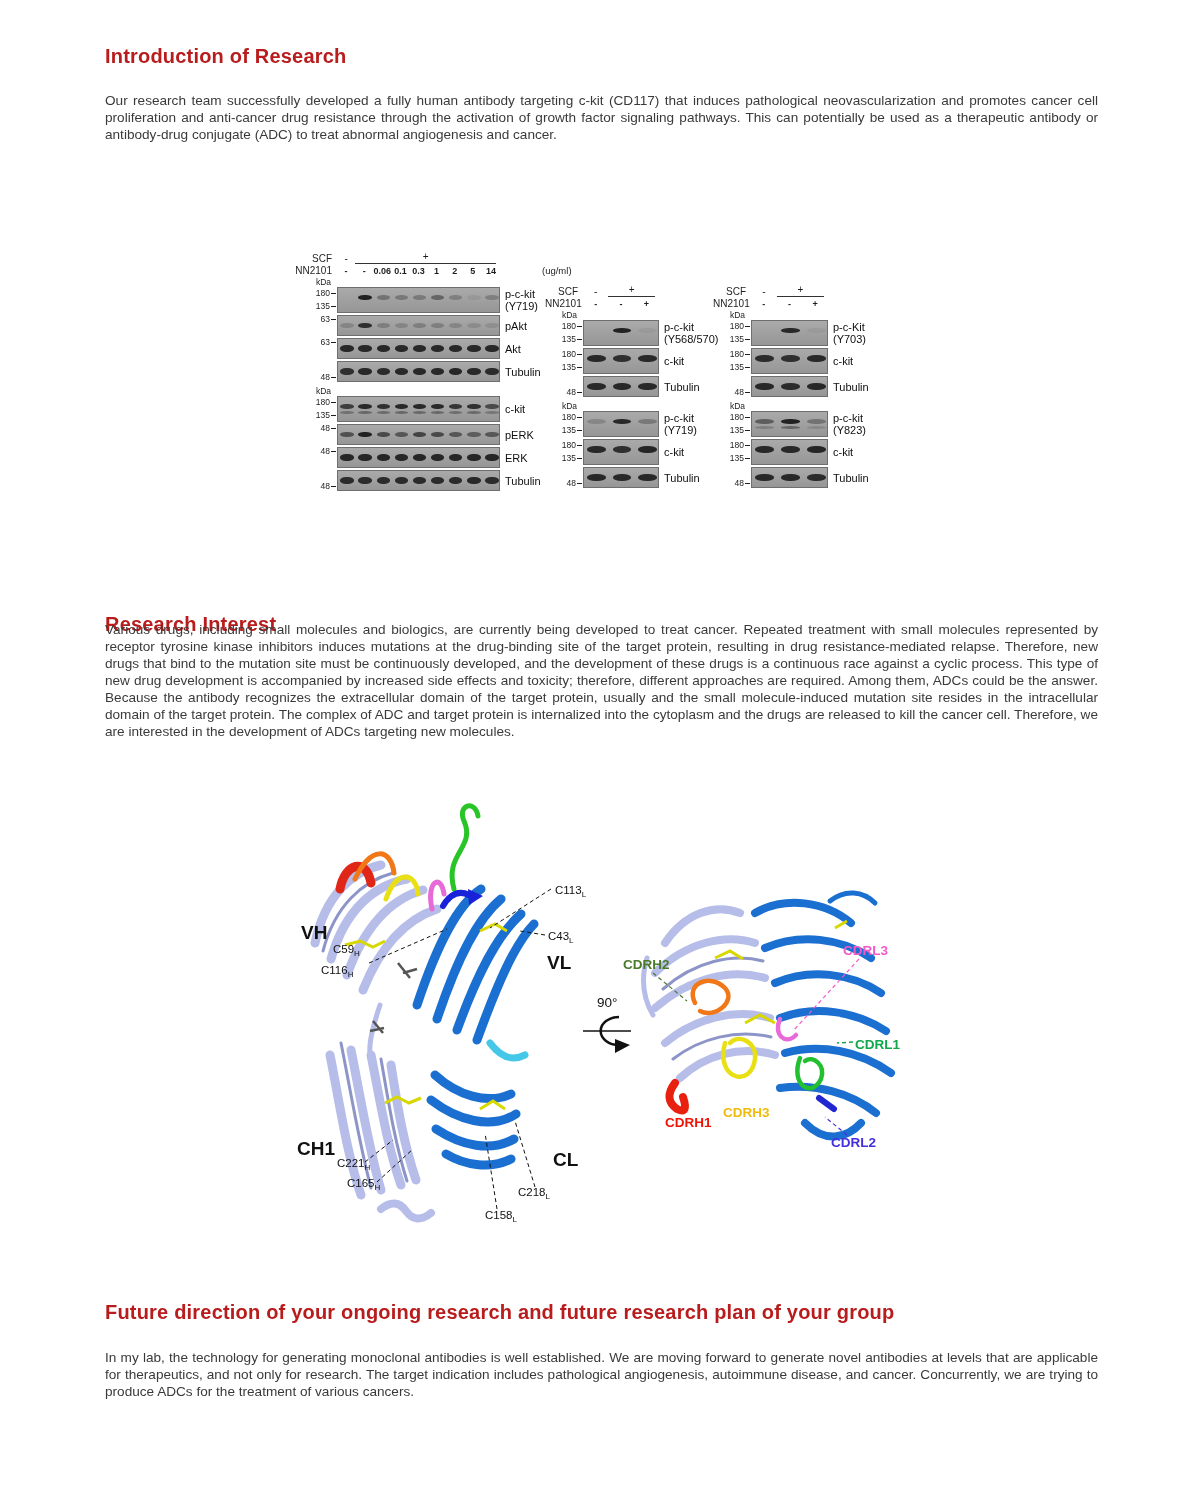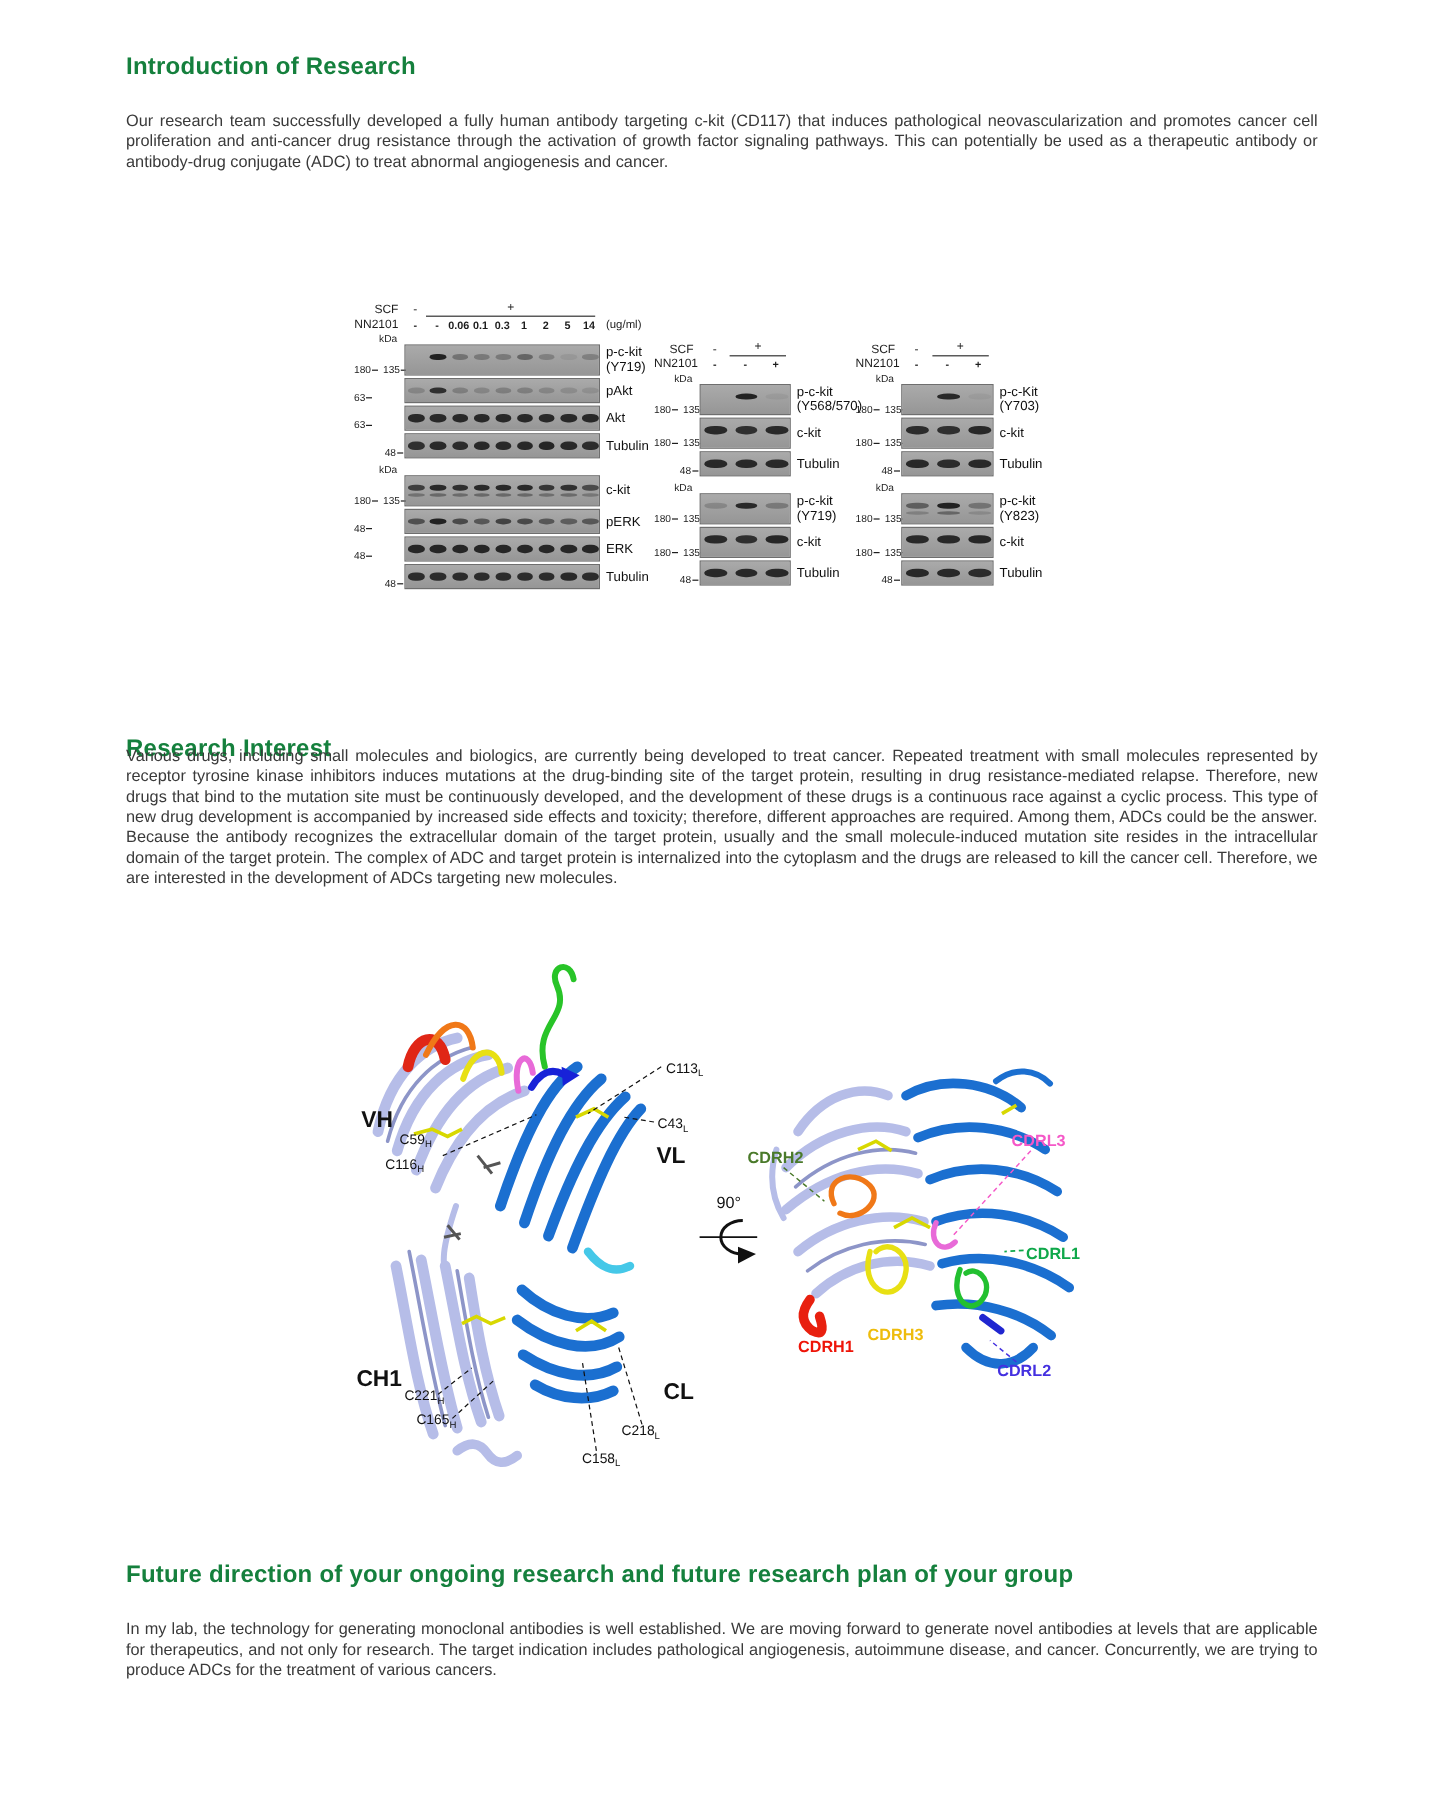--- a/index.html
+++ b/index.html
@@ -1,35 +1,35 @@
 <!DOCTYPE html>
 <html><head>
 <meta charset="utf-8">
 <style>
   html,body{margin:0;padding:0;}
   body{width:1201px;height:1501px;background:#ffffff;position:relative;overflow:hidden;
        font-family:"Liberation Sans",sans-serif;}
   .sect-h{position:absolute;left:105px;font-size:20px;line-height:24px;font-weight:700;
-          color:#15803d;letter-spacing:.2px;white-space:nowrap;}
+          color:#b91c1c;letter-spacing:.2px;white-space:nowrap;}
   .para{position:absolute;left:105px;width:993px;font-size:13.6px;line-height:17px;
         color:#3a3a3a;text-align:justify;}
   .cite{text-align:left;margin-bottom:0;}
 
   
   #blot-fig{position:absolute;left:295px;top:252px;width:604px;height:252px;}
   .panel{position:absolute;}
   .hrow{display:flex;align-items:flex-end;height:12px;font-size:10px;color:#1d1d1d;}
   .hrow2{display:flex;align-items:center;height:13px;font-size:9px;font-weight:700;color:#1d1d1d;margin-bottom:1px;}
   .hlab{text-align:right;padding-right:5px;box-sizing:border-box;font-weight:400;font-size:10px;}
   .hcell{text-align:center;}
   .hplus{text-align:center;border-bottom:1.3px solid #333;height:11px;line-height:10px;}
   .hunit{font-weight:400;font-size:9.5px;text-align:left;padding-left:5px;}
   .kda{font-size:8.5px;color:#1d1d1d;text-align:right;height:9px;line-height:9px;box-sizing:border-box;padding-right:6px;}
   .brow{display:flex;margin-bottom:2px;}
-  .mcol{display:flex;flex-direction:row;font-size:8.5px;color:#1d1d1d;align-items:flex-end;
+  .mcol{display:flex;flex-direction:column;font-size:8.5px;color:#1d1d1d;align-items:flex-end;
         box-sizing:border-box;padding-right:1px;}
   .mk{display:flex;align-items:center;height:9px;line-height:9px;white-space:nowrap;}
   .tick{display:inline-block;width:5px;height:1.2px;background:#1d1d1d;margin-left:1px;}
   .gel{position:relative;background:linear-gradient(180deg,#aaaaaa,#969696);
        border:1px solid #6e6e6e;box-sizing:border-box;flex:none;}
   .band{position:absolute;background:#1c1c1c;border-radius:45%;filter:blur(.5px);}
   .plab{display:flex;flex-direction:column;justify-content:center;font-size:11px;line-height:12px;
         color:#0f0f0f;padding-left:5px;white-space:nowrap;}
   .spacer{height:3px;}
 
@@ -68,21 +68,21 @@
         <span class="hlab" style="width: 42px;">NN2101</span>
         <span class="hcell" style="width: 18.1111px;">-</span>
         <span class="hcell" style="width: 18.1111px;">-</span>
         <span class="hcell" style="width: 18.1111px;">0.06</span>
         <span class="hcell" style="width: 18.1111px;">0.1</span>
         <span class="hcell" style="width: 18.1111px;">0.3</span>
         <span class="hcell" style="width: 18.1111px;">1</span>
         <span class="hcell" style="width: 18.1111px;">2</span>
         <span class="hcell" style="width: 18.1111px;">5</span>
         <span class="hcell" style="width: 18.1111px;">14</span>
-        <span class="hunit" style="width: 64px;">(ug/ml)</span>
+        <span class="hunit" style="width: 64px; margin-left: 37px;">(ug/ml)</span>
       </div>
       <div class="kda" style="width: 42px;">kDa</div>
       <div class="brow">
         <div class="mcol" style="width: 42px; height: 26px; justify-content: flex-start; padding-top: 2px; gap: 4px;">
           <span class="mk">180<i class="tick"></i></span>
           <span class="mk">135<i class="tick"></i></span>
         </div>
         <div class="gel" style="width: 163px; height: 26px;">
           <div class="band" style="left: 20.4656px; width: 13.4022px; height: 5px; top: 7.22px; opacity: 0.95;"></div>
           <div class="band" style="left: 38.5767px; width: 13.4022px; height: 5px; top: 7.22px; opacity: 0.35;"></div>

